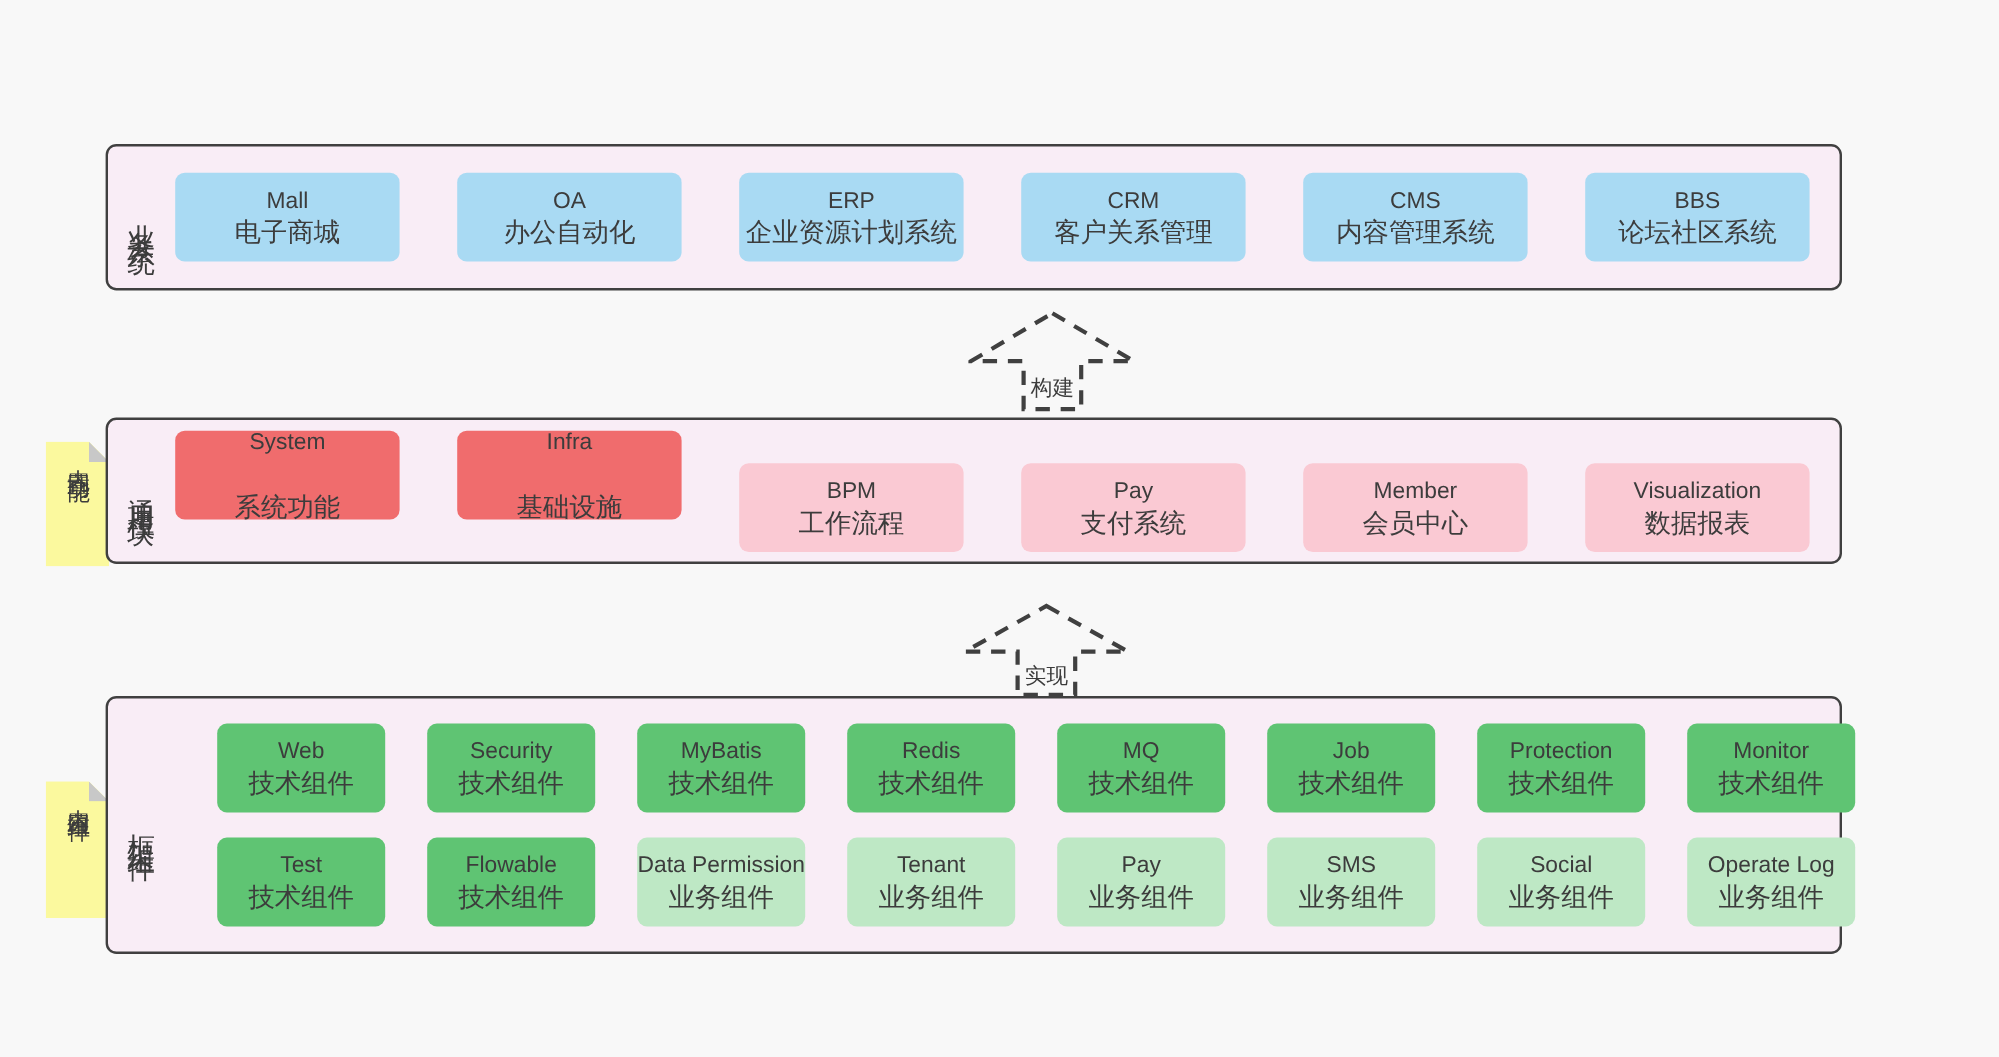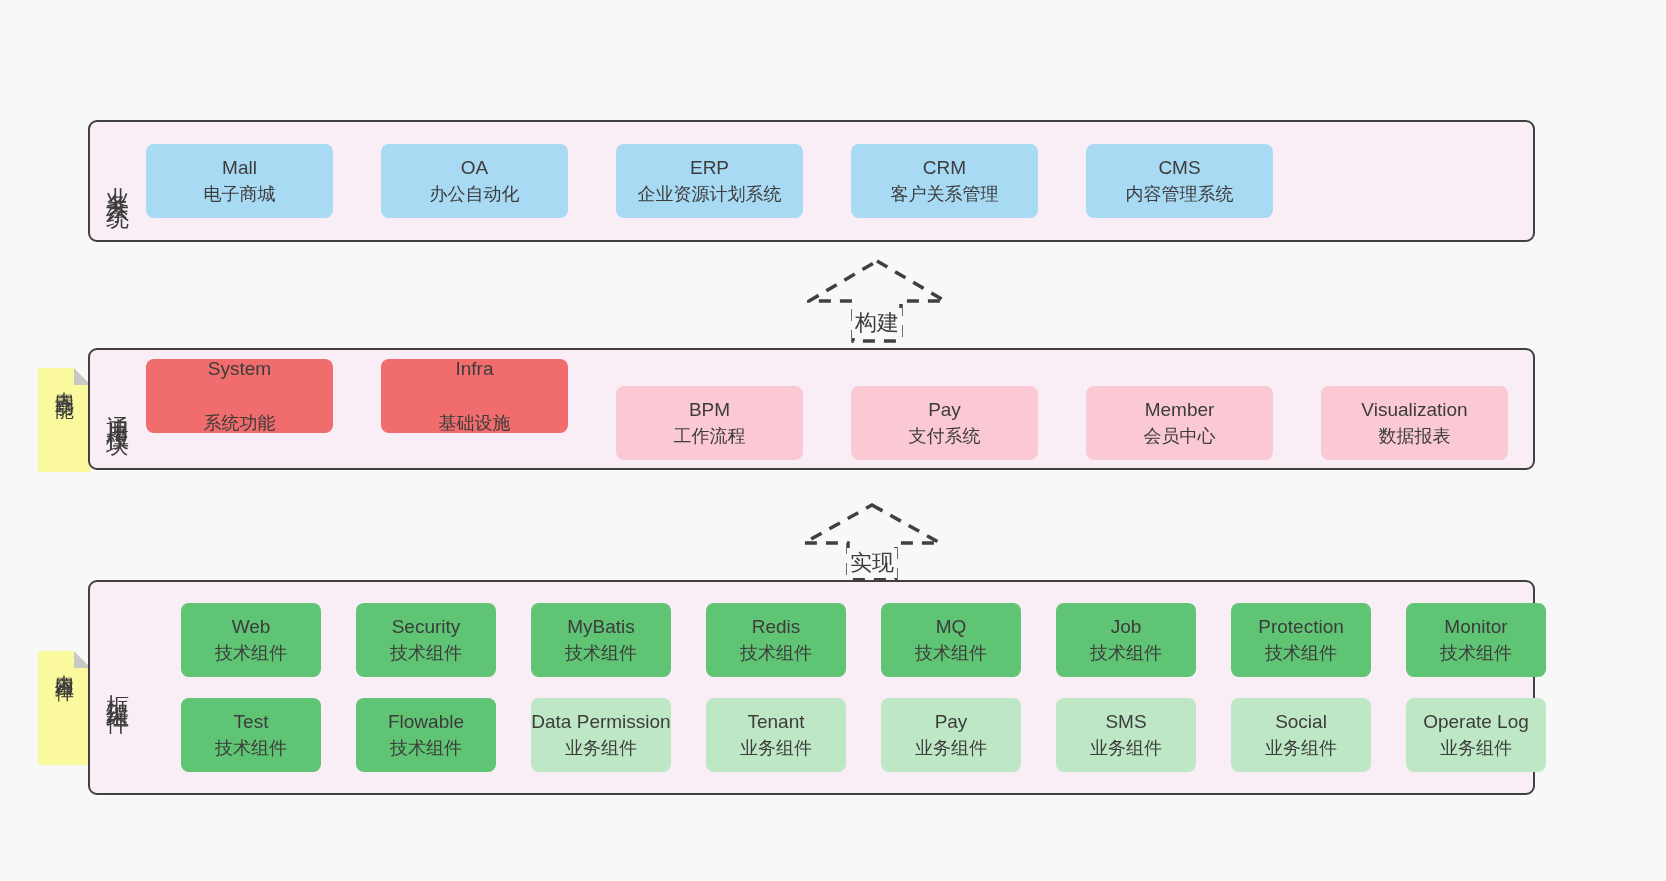--- a/index.html
+++ b/index.html
@@ -21,21 +21,21 @@
   .rows{position:absolute;left:56px;top:0;right:10px;bottom:0;
         display:flex;flex-direction:column;justify-content:space-evenly;}
   .row{display:flex;gap:48px;}
   .band-components .row{gap:35px;padding-left:35px;}
 
   .box{width:187px;height:74px;border-radius:8px;flex:none;
        display:flex;flex-direction:column;align-items:center;justify-content:center;
        text-align:center;color:var(--text,#3c3c3c);}
   .band-components .box{width:140px;}
   .box-en{font-size:19px;line-height:26px;}
-  .box-zh{font-size:18px;line-height:26px;}
+  .box-zh{font-size:22px;line-height:26px;}
 
   .v-blue{background:var(--blue,#a9daf3);text-align:center;}
   .v-red{background:var(--red,#f06c6d);gap:28px;}
   .v-pink{background:var(--pink,#fac9d3);margin-top:27px;}
   .v-green{background:var(--green,#5fc473);}
   .v-green-light{background:var(--green-light,#bee8c5);}
 
   
   .sticky{position:absolute;left:38px;width:53px;background:var(--yellow,#fbf99e);z-index:0;
           clip-path:polygon(0 0,calc(100% - 17px) 0,100% 17px,100% 100%,0 100%);}
@@ -47,21 +47,21 @@
         writing-mode:vertical-lr;text-orientation:upright;
         font-size:19px;letter-spacing:3px;color:var(--text,#3c3c3c);white-space:nowrap;}
 
   
   .arrow{position:absolute;z-index:0;}
   .arrow-build{left:807px;top:258px;width:140px;height:86px;}
   .arrow-implement{left:802px;top:502px;width:140px;height:80px;}
   .arrow svg{display:block;width:100%;height:100%;}
   .arrow polygon{fill:none;stroke:var(--arrow,#404040);stroke-width:3.5;stroke-dasharray:12 9;}
   .arrow-label{position:absolute;left:50%;top:76%;transform:translate(-50%,-50%);
-        background:var(--page-bg,#f8f8f8);padding:0 3px;font-size:22px;
+        background:var(--page-bg,#f8f8f8);padding:0 3px;font-size:18px;
         color:var(--text,#3c3c3c);white-space:nowrap;}
 </style>
 </head>
 <body>
 
 <div class="canvas">
 
   <div class="sticky sticky-modules">
     <span class="fold"></span>
     <span class="sticky-text">内置功能</span>
@@ -87,20 +87,24 @@
             <div class="box-en">ERP</div>
             <div class="box-zh">企业资源计划系统</div>
           </div>
           <div class="box v-blue">
             <div class="box-en">CRM</div>
             <div class="box-zh">客户关系管理</div>
           </div>
           <div class="box v-blue">
             <div class="box-en">CMS</div>
             <div class="box-zh">内容管理系统</div>
+          </div>
+          <div class="box v-blue">
+            <div class="box-en">BBS</div>
+            <div class="box-zh">论坛社区系统</div>
           </div>
         </div>
     </div>
   </section>
 
   <div class="arrow arrow-build">
     <svg viewBox="0 0 140 86" aria-hidden="true">
       <polygon points="70,3 138,43 94,43 94,83 46,83 46,43 2,43"></polygon>
     </svg>
     <span class="arrow-label">构建</span>

